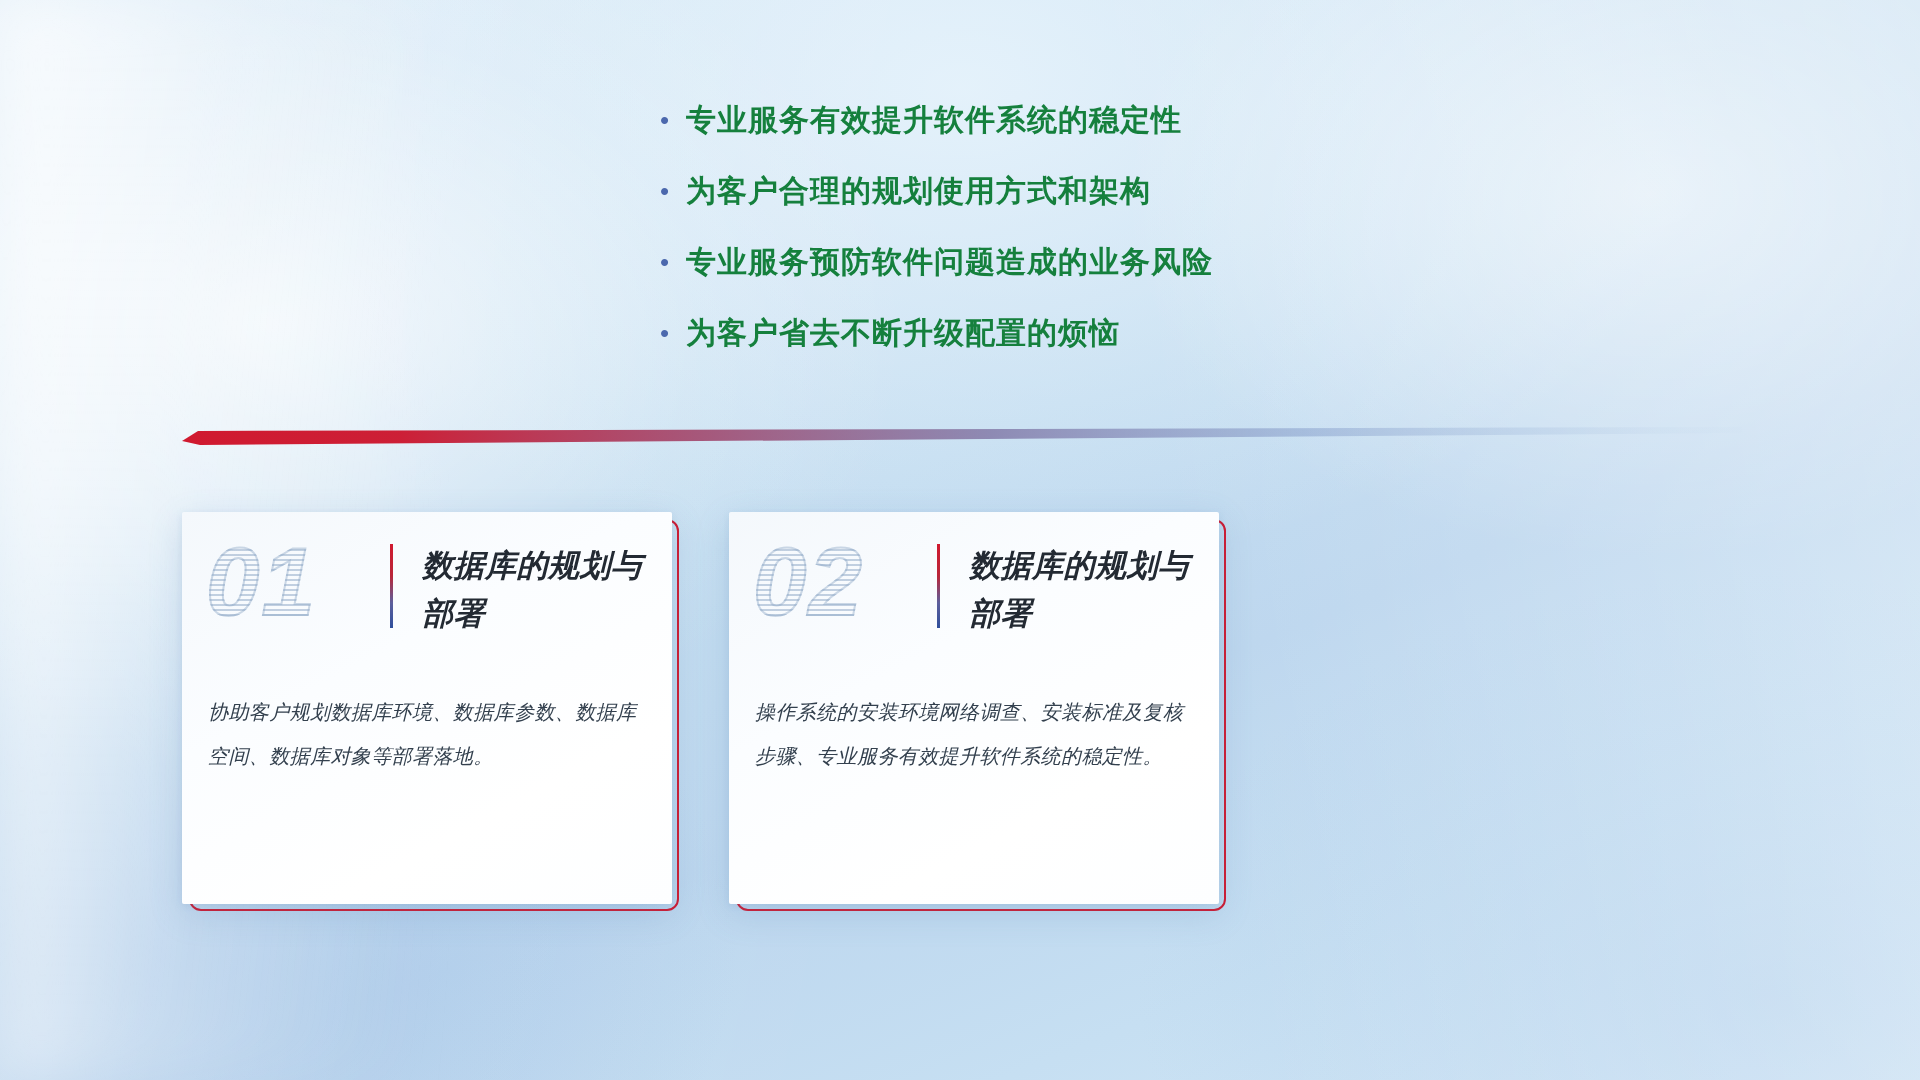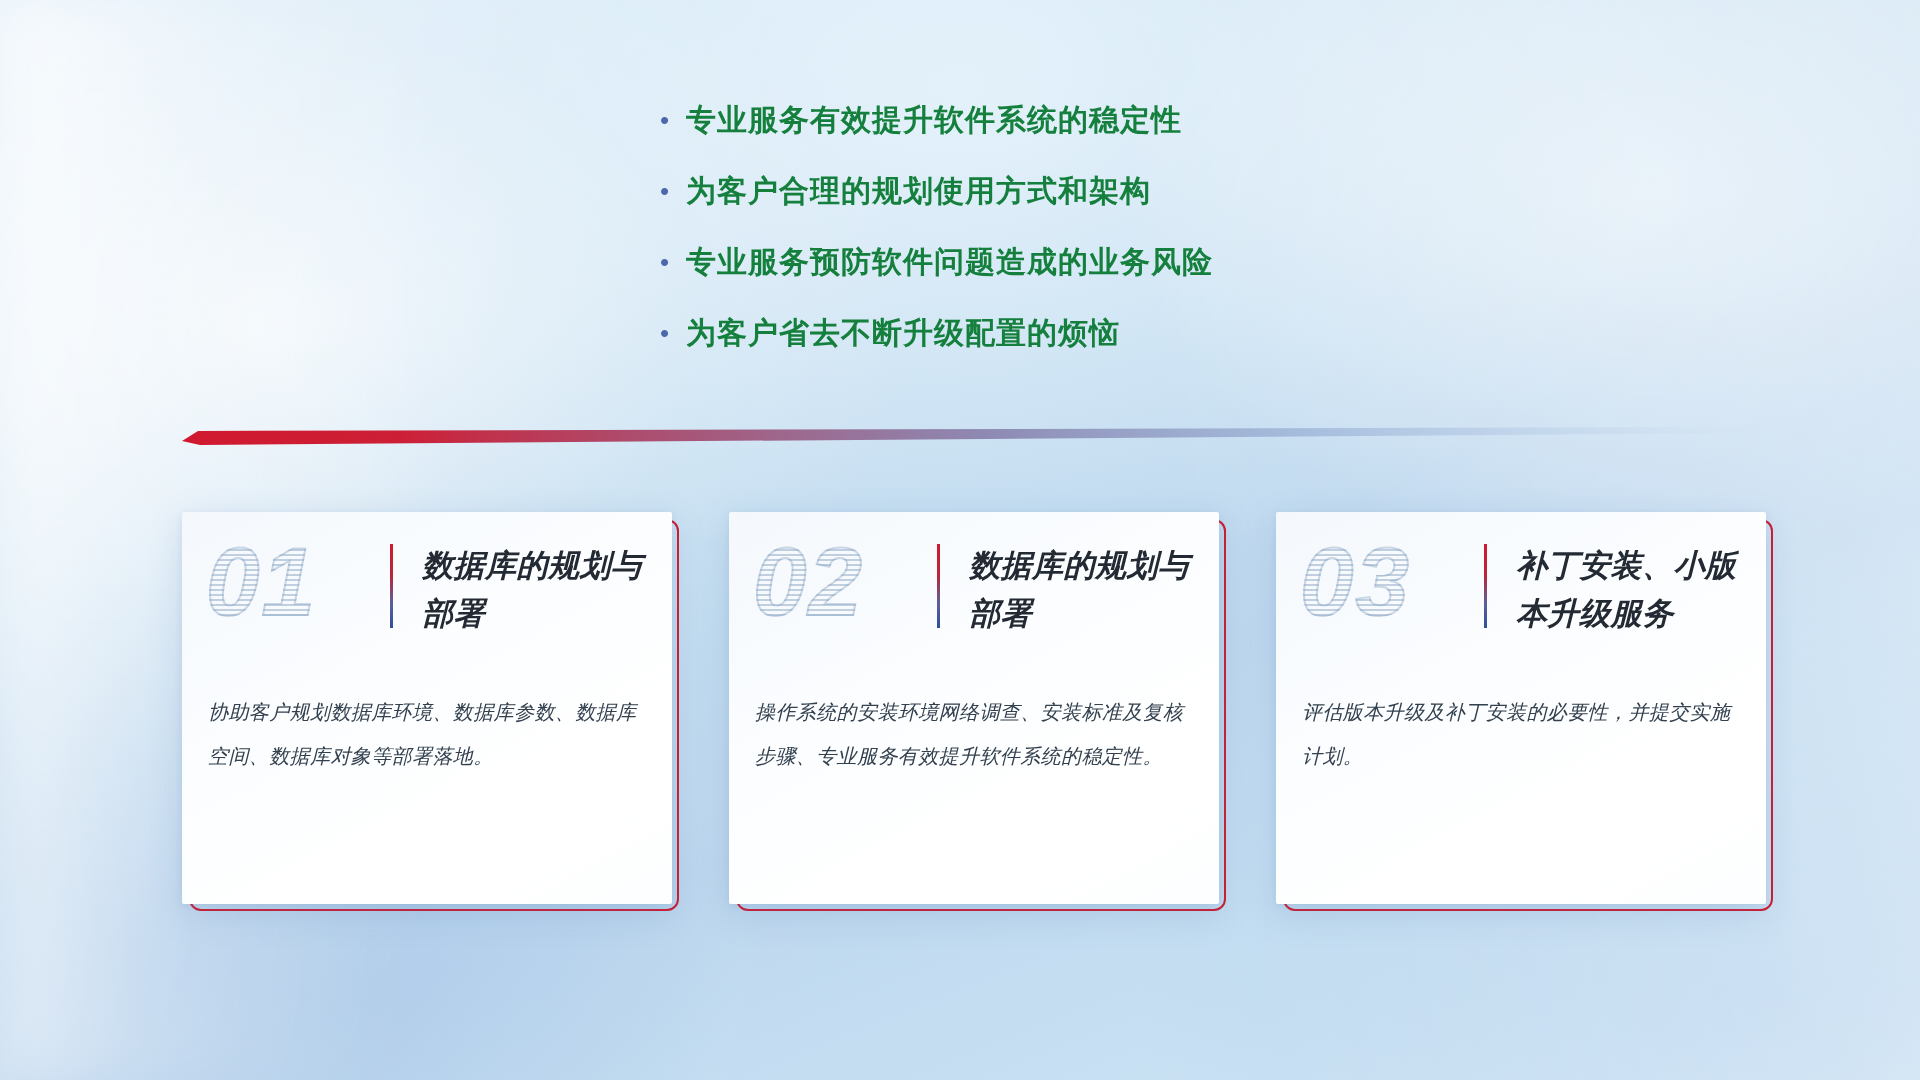--- a/index.html
+++ b/index.html
@@ -164,25 +164,14 @@
     <div class="card">
       <div class="card-head">
         <div class="ghost-num">02</div>
         <div class="card-rule"></div>
         <div class="card-title">数据库的规划与部署</div>
       </div>
       <div class="card-body">操作系统的安装环境网络调查、安装标准及复核步骤、专业服务有效提升软件系统的稳定性。</div>
     </div>
   </div>
 
-  <div class="card-slot">
-    <div class="card-outline"></div>
-    <div class="card">
-      <div class="card-head">
-        <div class="ghost-num">03</div>
-        <div class="card-rule"></div>
-        <div class="card-title">补丁安装、小版本升级服务</div>
-      </div>
-      <div class="card-body">评估版本升级及补丁安装的必要性，并提交实施计划。</div>
-    </div>
-  </div>
 
 </div>
 
 </body></html>

